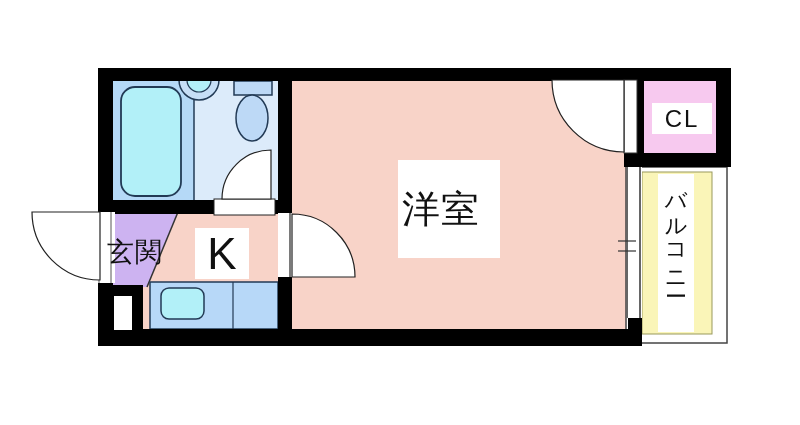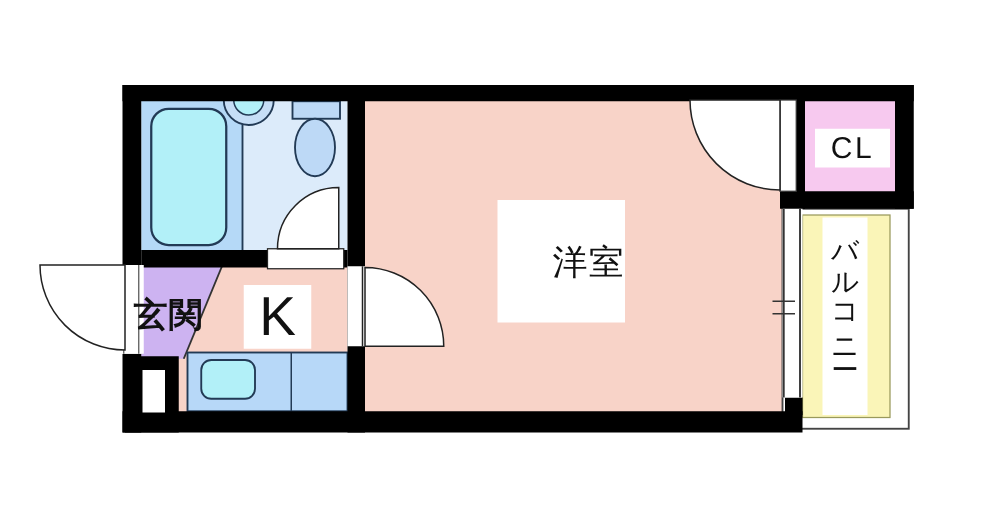--- a/index.html
+++ b/index.html
@@ -1,27 +1,27 @@
 <!DOCTYPE html>
 <html><head>
 <meta charset="utf-8">
 <style>
   html,body{margin:0;padding:0;background:#ffffff;}
   #stage{
     position:relative;width:800px;height:425px;background:#ffffff;overflow:hidden;
     font-family:"Liberation Sans","DejaVu Sans",sans-serif;
   }
   #plan-svg{position:absolute;left:0;top:0;}
-  .label{position:absolute;color:#111;z-index:5;text-align:right;}
-  .genkan-label{left:107px;top:234px;font-size:27px;font-weight:700;letter-spacing:1px;}
+  .label{position:absolute;color:#111;z-index:5;}
+  .genkan-label{left:107px;top:234px;font-size:27px;font-weight:400;letter-spacing:1px;}
   .k-box{left:195px;top:228px;width:54px;height:51px;background:#ffffff;
          display:flex;align-items:center;justify-content:center;font-size:44px;}
   .room-box{left:398px;top:160px;width:102px;height:98px;background:#ffffff;
             display:flex;flex-direction:column;justify-content:center;padding-left:4px;box-sizing:border-box;}
-  .room-box .line{font-size:28px;line-height:47px;letter-spacing:1px;white-space:nowrap;margin-left:29px;}
+  .room-box .line{font-size:38px;line-height:47px;letter-spacing:1px;white-space:nowrap;}
   .cl-box{left:652px;top:103px;width:60px;height:31px;background:#ffffff;
           display:flex;align-items:center;justify-content:center;font-size:24px;letter-spacing:2px;}
   .balcony-label{left:658px;top:176px;width:36px;height:158px;
                  writing-mode:vertical-rl;text-orientation:upright;
                  font-size:22px;letter-spacing:2px;display:flex;align-items:center;justify-content:flex-start;}
 </style>
 </head>
 <body>
 
 <div id="stage">

